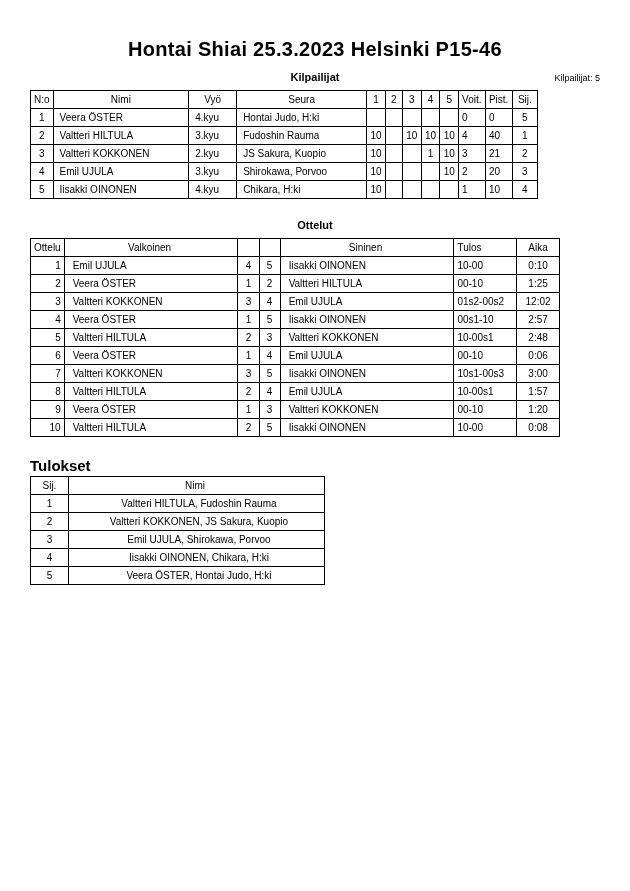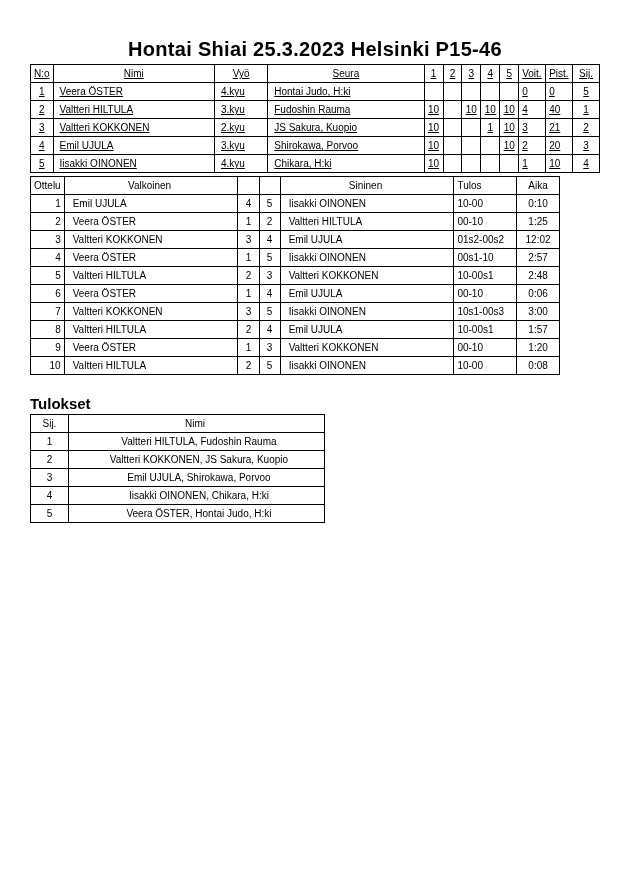--- a/index.html
+++ b/index.html
@@ -62,23 +62,22 @@
   th {
     font-weight: bold;
     text-align: center;
   }
   .tbl-wrap {
     margin-left: 30px;
     margin-right: 30px;
   }
   
   #competitors-table {
-    width: 570px;
+    width: 508px;
     margin-top: 3px;
-    text-decoration: underline;
   }
   #competitors-table .c-no { width: 22px; text-align: center; }
   #competitors-table .c-name { width: 165px; text-align: left; padding-left: 6px; }
   #competitors-table .c-belt { width: 54px; text-align: left; padding-left: 6px;}
   #competitors-table .c-club { width: 160px; text-align: left; padding-left: 6px;}
   #competitors-table .c-m { width: 19px; text-align: center; }
   #competitors-table .c-voit { width: 27px; text-align: left; }
   #competitors-table .c-pist { width: 27px; text-align: left; }
   #competitors-table .c-sij { width: 27px; text-align: center; }
   #competitors-table thead th.c-name,
@@ -113,20 +112,24 @@
   .results-title-wrap { width: 295px; margin-left: 30px; }
   .results-title { font-size: 15px; font-weight: bold; }
 </style>
 </head>
 <body>
 
 <div class="page">
 
   <div class="title">Hontai Shiai  25.3.2023  Helsinki   P15-46</div>
 
+  <div class="section-head">
+    <div class="section-title">Kilpailijat</div>
+    <div class="count-right">Kilpailijat: 5</div>
+  </div>
 
   <div class="tbl-wrap">
     <table id="competitors-table">
       <thead>
         <tr>
           <th class="c-no">N:o</th>
           <th class="c-name">Nimi</th>
           <th class="c-belt">Vyö</th>
           <th class="c-club">Seura</th>
           <th class="c-m">1</th>
@@ -207,20 +210,23 @@
           <td class="c-m"></td>
           <td class="c-m"></td>
           <td class="c-voit">1</td>
           <td class="c-pist">10</td>
           <td class="c-sij">4</td>
         </tr>
       </tbody>
     </table>
   </div>
 
+  <div class="section-head matches-head">
+    <div class="section-title">Ottelut</div>
+  </div>
 
   <div class="tbl-wrap">
     <table id="matches-table">
       <thead>
         <tr>
           <th class="m-no">Ottelu</th>
           <th class="m-white">Valkoinen</th>
           <th class="m-s1"></th>
           <th class="m-s2"></th>
           <th class="m-blue">Sininen</th>

